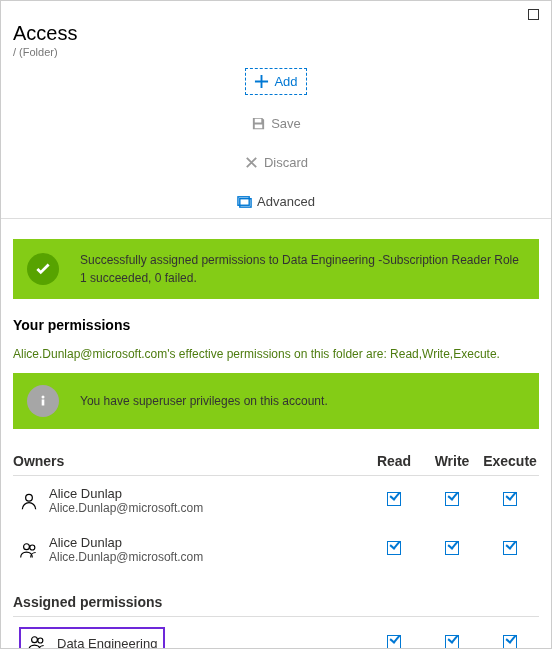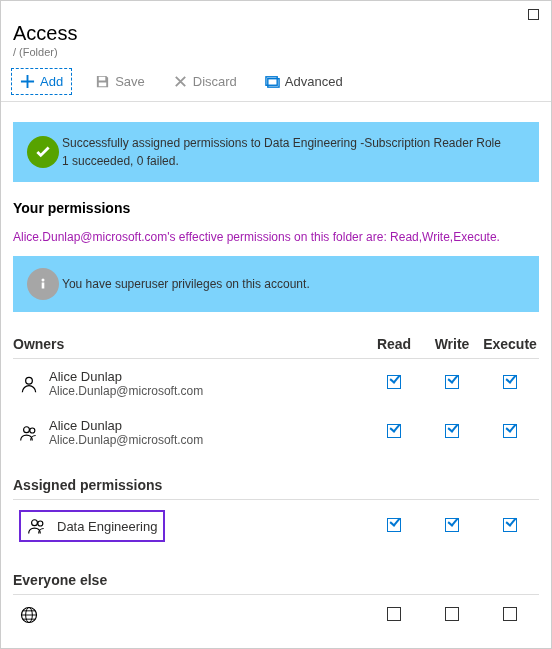--- a/index.html
+++ b/index.html
@@ -33,41 +33,42 @@
     width: 11px; height: 11px;
     border: 1px solid #333;
   }
   .toolbar {
     display: flex;
     gap: 18px;
     align-items: center;
     padding: 6px 10px;
     border-bottom: 1px solid #ddd;
     margin-bottom: 20px;
+    flex-direction: column;
   }
   .tb-btn {
     display: inline-flex;
     align-items: center;
     gap: 5px;
     padding: 3px 5px;
     font-size: 13px;
     cursor: pointer;
   }
   .tb-btn.disabled { color: #888; }
   .tb-btn svg { width: 15px; height: 15px; }
   .add-btn {
     color: #0078d4;
     border: 1px dashed #0078d4;
     padding: 5px 8px;
   }
   .banner {
     display: flex;
     align-items: center;
-    gap: 3px;
-    background: #7dd3fc;
+    gap: 21px;
+    background: #84cc16;
     padding: 12px 14px;
     margin: 0 12px 18px 12px;
   }
   .banner.success .badge {
     width: 32px; height: 32px; border-radius: 50%;
     background: #57a300;
     display:flex; align-items:center; justify-content:center;
     flex-shrink:0;
   }
   .banner.info .badge {
@@ -79,21 +80,21 @@
   .banner .msg { font-size: 12px; color: #333; line-height: 1.5; }
   .section { padding: 0 12px; }
   .section-title {
     font-weight: 600;
     font-size: 14px;
     margin-bottom: 14px;
     color: #000;
   }
   .section-sub {
     font-size: 12px;
-    color: #a21caf;
+    color: #4d7c0f;
     margin-bottom: 12px;
   }
   .table {
     width: 100%;
   }
   .thead {
     display: flex;
     border-bottom: 1px solid #ddd;
     padding: 6px 0;
   }

